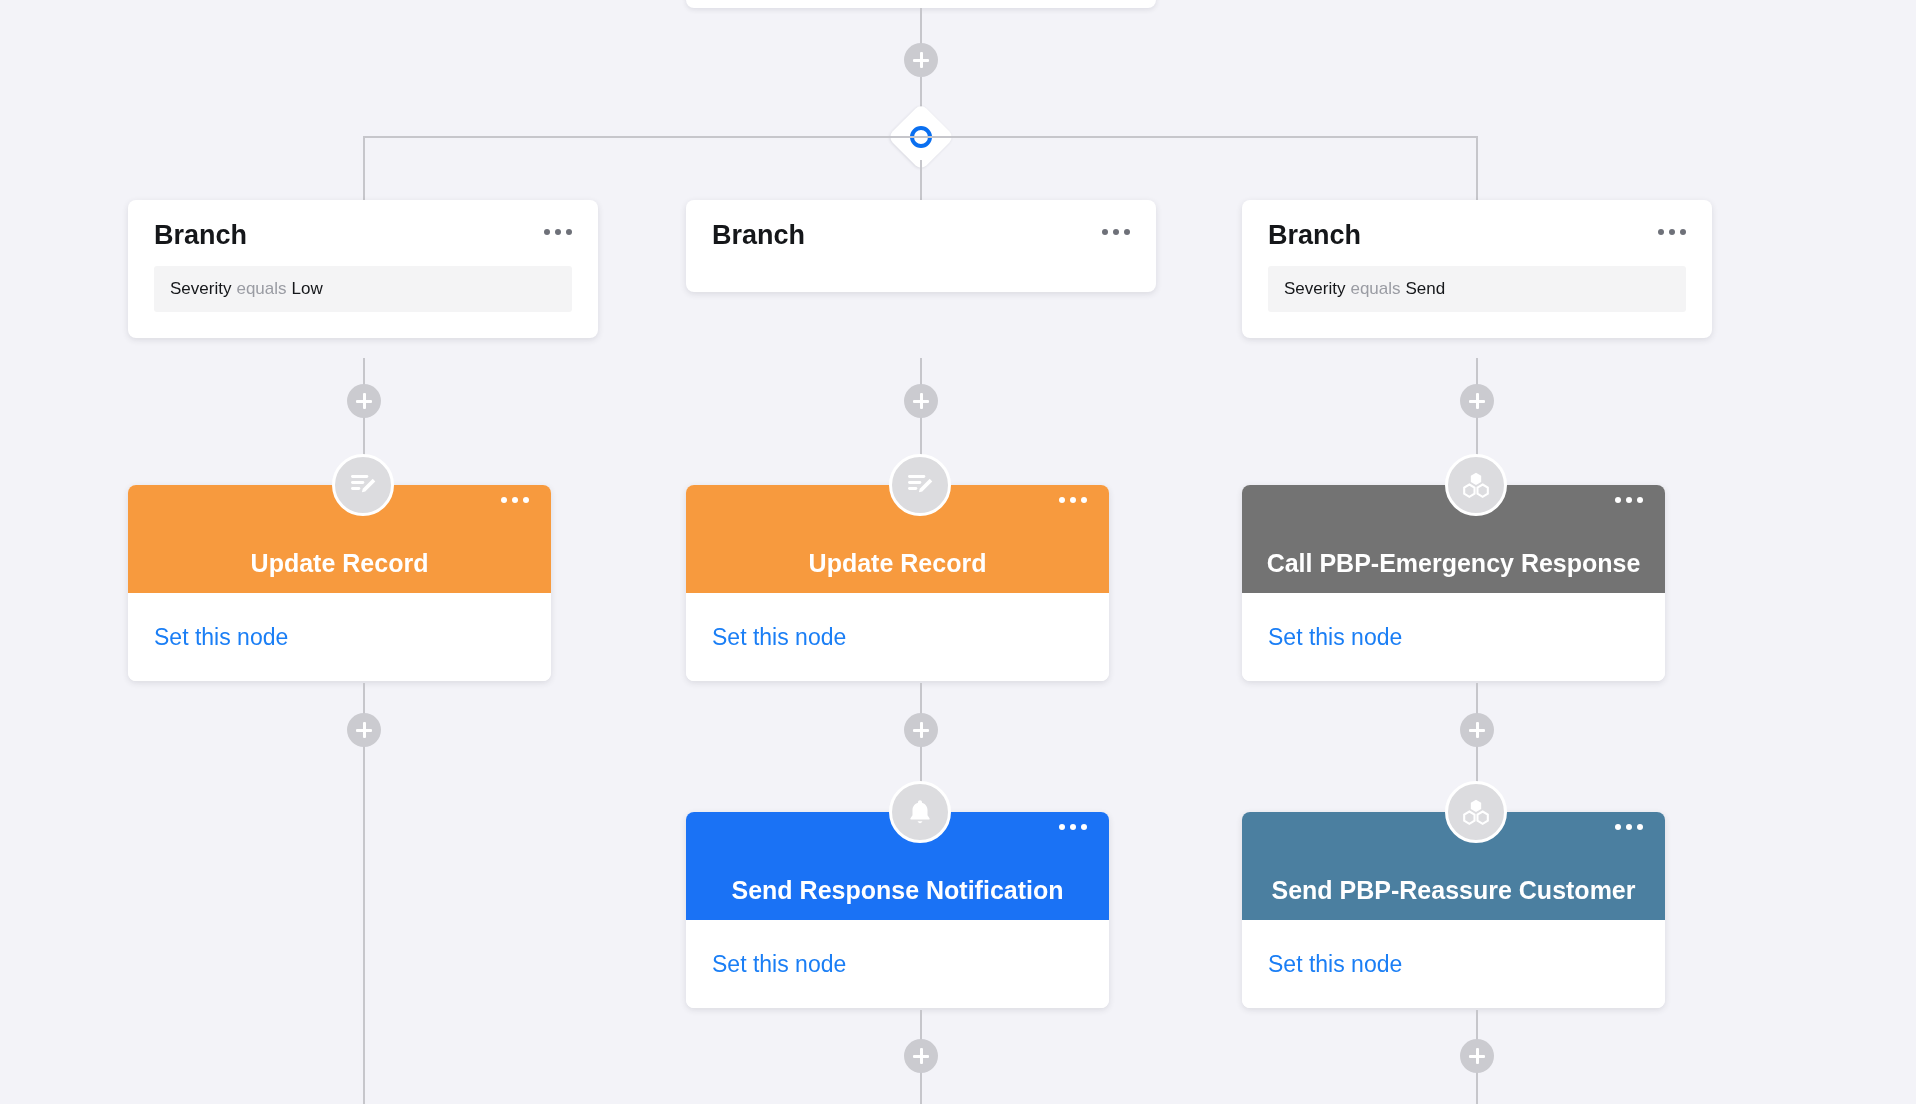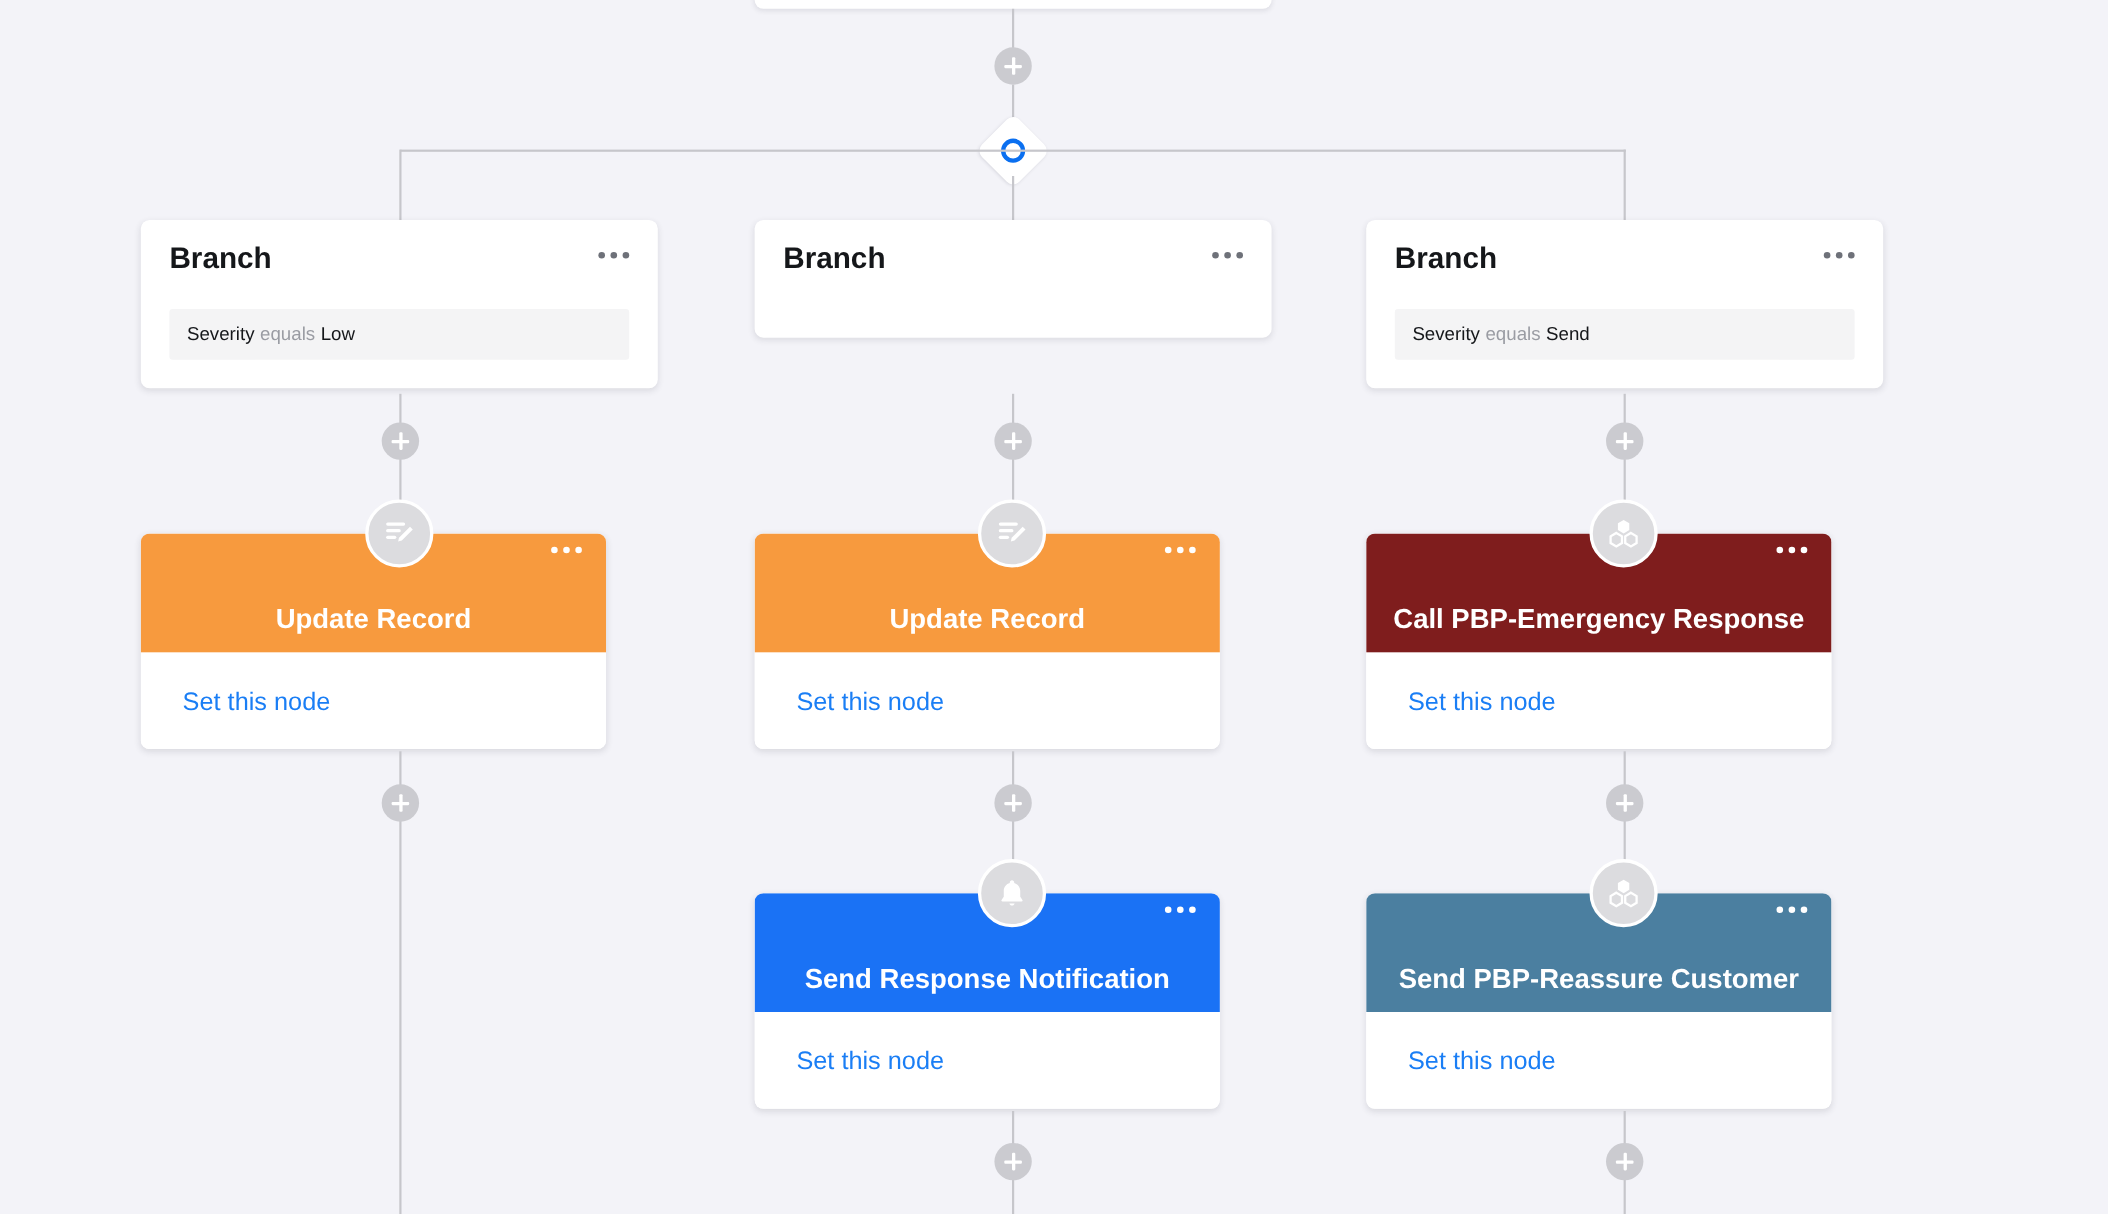--- a/index.html
+++ b/index.html
@@ -93,21 +93,21 @@
     background: #ffffff;
     border-radius: 8px;
     box-shadow: 0 2px 6px rgba(40,40,60,0.12);
     box-sizing: border-box;
     padding: 22px 26px 26px 26px;
   }
   .branch-head {
     display: flex;
     align-items: flex-start;
     justify-content: space-between;
-    margin-bottom: 32px;
+    margin-bottom: 17px;
     gap: 40px;
   }
   .branch-title {
     font-size: 27px;
     font-weight: bold;
     color: #15171a;
     line-height: 1;
   }
   .dots {
     display: flex;
@@ -169,21 +169,21 @@
     position: absolute;
     right: 22px;
     top: 12px;
     padding-top: 0;
   }
   .action-body {
     height: 88px;
     background: #ffffff;
     display: flex;
     align-items: center;
-    padding-left: 38px;
+    padding-left: 26px;
     box-sizing: border-box;
   }
   .set-node {
     font-size: 23px;
     color: #1a7ef5;
     cursor: pointer;
   }
 
   
   .badge {
@@ -308,21 +308,21 @@
   <div class="badge" style="left:889px; top:454px;">
     <svg width="32" height="32" viewBox="0 0 24 24" aria-hidden="true">
       <rect x="3" y="4.5" width="13" height="2.2" rx="1.1" fill="#ffffff"></rect>
       <rect x="3" y="9" width="10" height="2.2" rx="1.1" fill="#ffffff"></rect>
       <rect x="3" y="13.5" width="7" height="2.2" rx="1.1" fill="#ffffff"></rect>
       <path d="M19.3 7.4l1.9 1.9-7.5 7.5-2.5 0.6 0.6-2.5z" fill="#ffffff"></path>
     </svg>
   </div>
 
   <div class="action-card" style="left:1242px; top:485px;">
-    <div class="action-head" style="background:#7f1d1d;">
+    <div class="action-head" style="background:#737373;">
       <div class="dots light">
         <i></i>
           <i></i>
           <i></i>
       </div>
       <div class="action-name">Call PBP-Emergency Response</div>
     </div>
     <div class="action-body">
       <span class="set-node">Set this node</span>
     </div>

